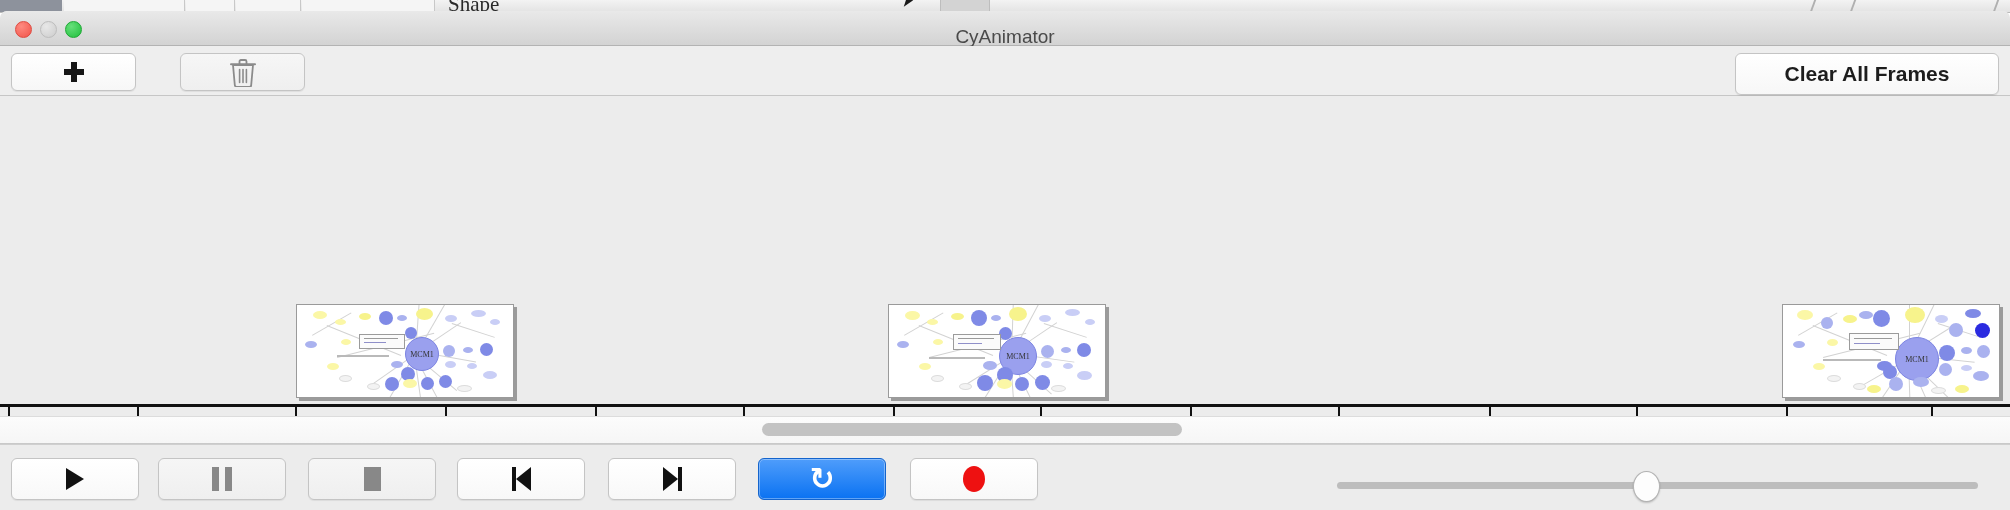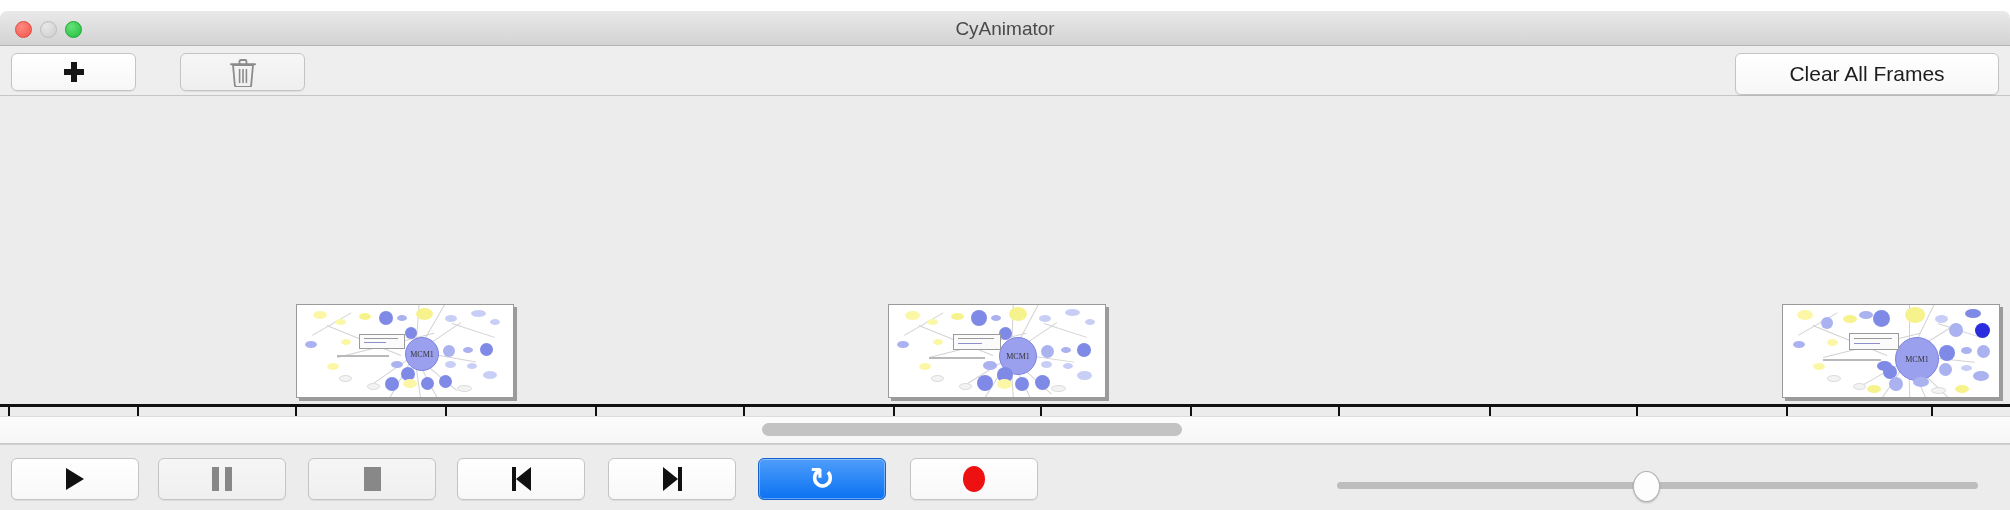--- a/index.html
+++ b/index.html
@@ -48,39 +48,40 @@
     background: linear-gradient(#e9e9e9, #d3d3d3);
     border-bottom: 1px solid #b3b3b3;
     border-top-left-radius: 7px; border-top-right-radius: 7px;
   }
   .traffic { position: absolute; left: 15px; top: 10px; display: flex; gap: 8px; }
   .light { width: 15px; height: 15px; border-radius: 50%; }
   .light.red    { background: radial-gradient(circle at 35% 30%, #ff8a80, #f0544a); border: 1px solid #de4a40; }
   .light.yellow { background: radial-gradient(circle at 35% 30%, #e8e8e8, #cccccc); border: 1px solid #bdbdbd; }
   .light.green  { background: radial-gradient(circle at 35% 30%, #66e07a, #20bf3c); border: 1px solid #1da833; }
   .title {
-    position: absolute; left: 0; right: 0; top: 7px;
+    position: absolute; left: 0; right: 0; top: 15px;
     text-align: center; font-size: 19px; color: #4a4a4a;
     font-family: "Liberation Sans", sans-serif;
   }
 
   
   .toolbar {
     position: relative; height: 49px; width: 100%;
     background: #eeeeee;
     border-bottom: 1px solid #c6c6c6;
   }
   .btn {
     position: absolute;
     border: 1px solid #c4c4c4;
     border-radius: 6px;
     background: linear-gradient(#ffffff, #f7f7f7);
     box-shadow: 0 1px 1px rgba(0,0,0,0.07);
     display: flex; align-items: center; justify-content: center;
     cursor: default;
+    font-weight: bold;
   }
   .btn.dim { background: linear-gradient(#f6f6f6, #efefef); }
   .btn-add   { left: 11px;  top: 7px;  width: 123px; height: 36px; }
   .btn-trash { left: 180px; top: 7px;  width: 123px; height: 36px; }
   .btn-clear { right: 11px; top: 7px;  width: 262px; height: 40px;
                font-size: 21px; color: #1d1d1d; }
 
   .plus-icon { position: relative; width: 24px; height: 24px; }
   .plus-icon::before, .plus-icon::after {
     content: ""; position: absolute; background: #161616;
@@ -187,20 +188,33 @@
     position: absolute; top: 26px; left: 1633px; width: 25px; height: 29px;
     background: #fdfdfd; border: 1px solid #b2b2b2; border-radius: 50%;
     box-shadow: 0 1px 2px rgba(0,0,0,0.2);
   }
 </style>
 </head>
 <body>
 
 <div id="root">
 
+  <div class="bg-strip">
+    <div class="bg-dark"></div>
+    <div class="bg-seg" style="left:64px;width:120px;"></div>
+    <div class="bg-seg" style="left:186px;width:48px;"></div>
+    <div class="bg-seg" style="left:236px;width:64px;"></div>
+    <div class="bg-seg" style="left:302px;width:132px;"></div>
+    <div class="bg-word">Shape</div>
+    <div class="bg-cursor"></div>
+    <div class="bg-tab"></div>
+    <div class="bg-slash" style="left:1812px;"></div>
+    <div class="bg-slash" style="left:1852px;"></div>
+    <div class="bg-slash" style="left:1995px;"></div>
+  </div>
 
   <div class="window">
 
     <div class="titlebar">
       <div class="traffic">
         <div class="light red"></div>
         <div class="light yellow"></div>
         <div class="light green"></div>
       </div>
       <div class="title">CyAnimator</div>

